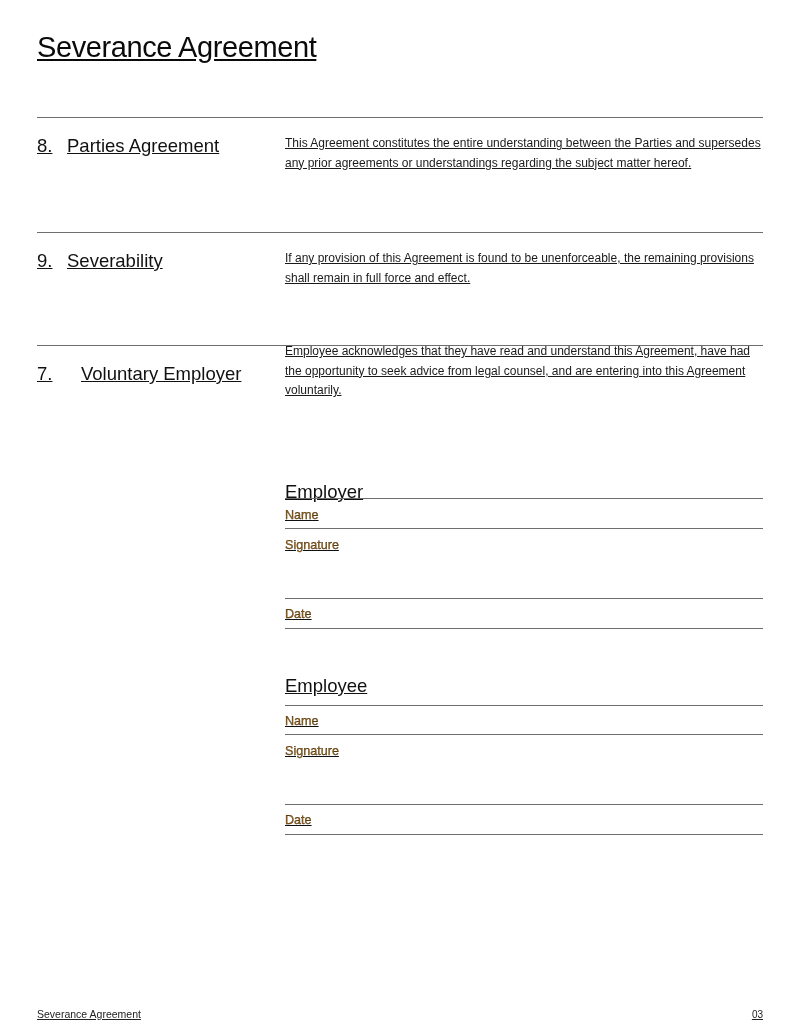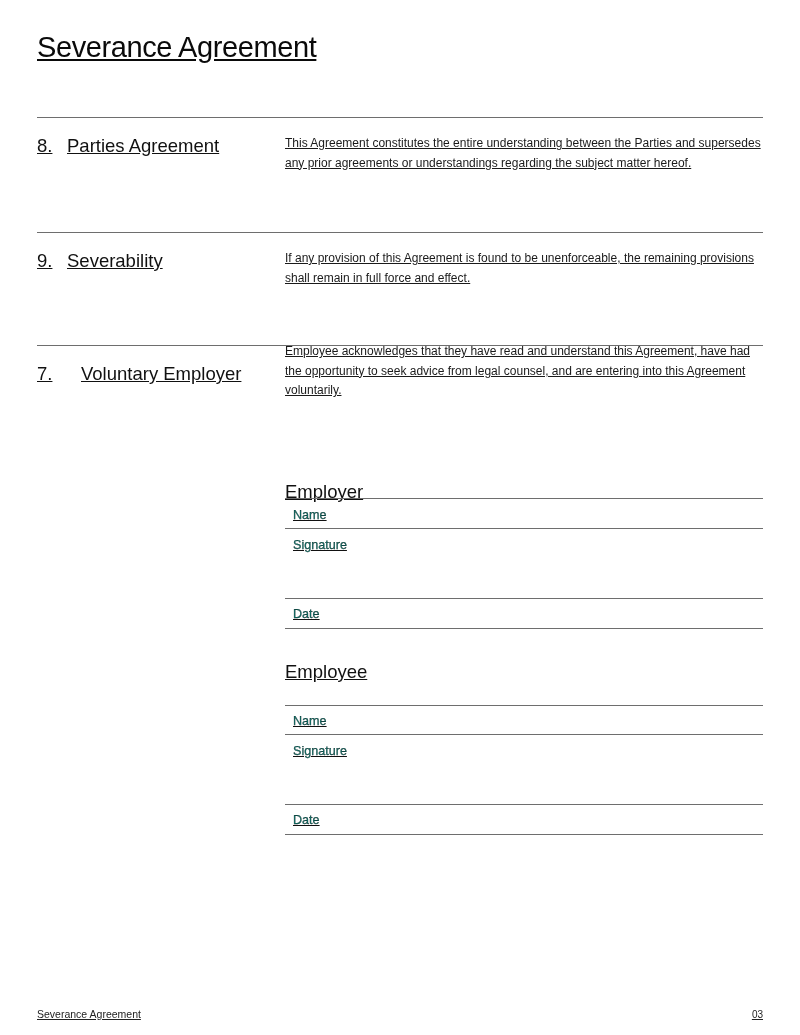--- a/index.html
+++ b/index.html
@@ -58,22 +58,21 @@
       width: 478px;
       height: 1px;
       background: #6e6e6e;
     }
     .sig-label {
       position: absolute;
       left: 285px;
       font-size: 12.6px;
       font-weight: 400;
       line-height: 16px;
-      color: #0f766e;
-      margin-left: 8px;
+      color: #a16207;
       -webkit-text-stroke: 0.25px #111111;
     }
     .sig-field {
       position: absolute;
       left: 285px;
       width: 478px;
       background: transparent;
       cursor: text;
     }
     .footer-left {
@@ -133,21 +132,21 @@
   <div class="sig-rule" style="top:528px;"></div>
   <div class="sig-field" style="top:529px;height:69px;"></div>
   <div class="sig-label" style="top:537px;">Signature</div>
   <div class="sig-rule" style="top:598px;"></div>
   <div class="sig-field" style="top:599px;height:29px;"></div>
   <div class="sig-label" style="top:606px;">Date</div>
   <div class="sig-rule" style="top:628px;"></div>
 </div>
 
 <div>
-  <div class="sig-block-title" style="top:660px;">Employee</div>
+  <div class="sig-block-title" style="top:674px;">Employee</div>
   <div class="sig-rule" style="top:705px;"></div>
   <div class="sig-field" style="top:706px;height:28px;"></div>
   <div class="sig-label" style="top:713px;">Name</div>
   <div class="sig-rule" style="top:734px;"></div>
   <div class="sig-field" style="top:735px;height:69px;"></div>
   <div class="sig-label" style="top:743px;">Signature</div>
   <div class="sig-rule" style="top:804px;"></div>
   <div class="sig-field" style="top:805px;height:29px;"></div>
   <div class="sig-label" style="top:812px;">Date</div>
   <div class="sig-rule" style="top:834px;"></div>

